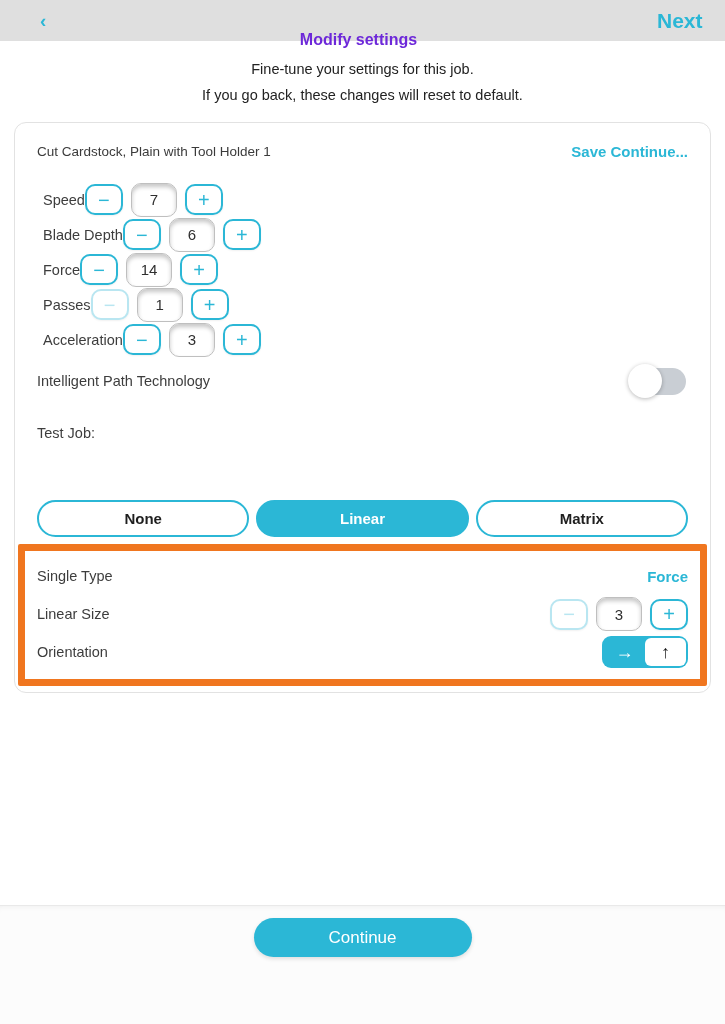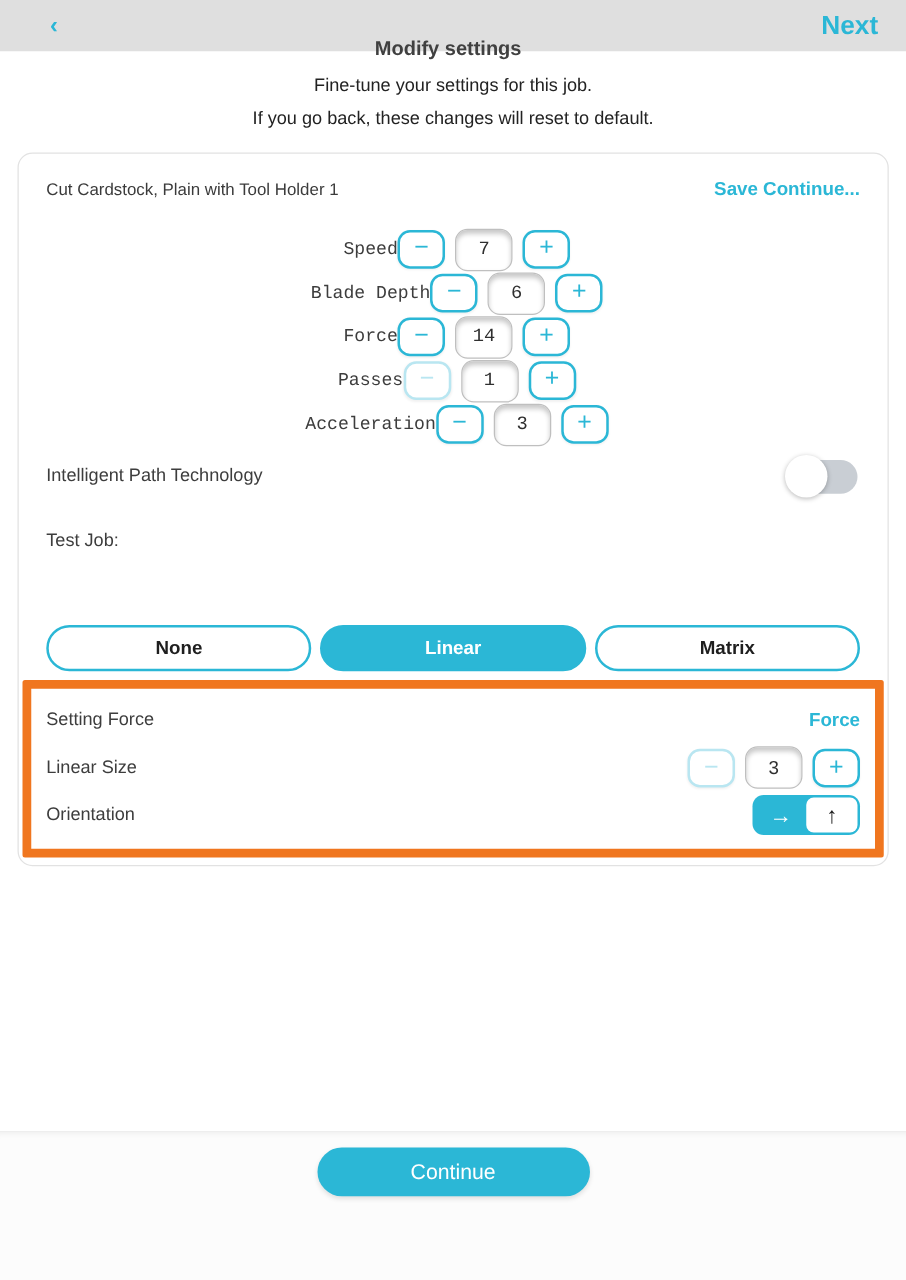--- a/index.html
+++ b/index.html
@@ -31,21 +31,21 @@
     font-weight: bold;
     cursor: pointer;
     line-height: 1;
     width: 20px;
   }
   .header-title {
     flex: 1;
     text-align: center;
     font-size: 16px;
     font-weight: bold;
-    color: #404040;
+    color: #6d28d9;
     margin-top: 39px;
   }
   .next-btn {
     color: #2bb7d6;
     font-size: 21px;
     font-weight: bold;
     cursor: pointer;
     width: 40px;
     text-align: right;
   }
@@ -66,24 +66,23 @@
     display: flex;
     justify-content: space-between;
     align-items: center;
     margin-bottom: 22px;
   }
   .material-name { font-size: 13.5px; color: #3b3b3b; }
   .save-changes { font-size: 15px; font-weight: bold; color: #2bb7d6; cursor: pointer; }
 
   .setting-row {
     display: flex;
-    justify-content: center;
+    justify-content: flex-start;
     align-items: center;
     height: 35px;
-    font-family: Liberation Mono, monospace;
   }
   .setting-row .row-label { font-size: 14.5px; color: #3d3d3d; padding-left: 6px; }
 
   
   .stepper { display: flex; align-items: center; gap: 8px; }
   .step-btn {
     width: 38px; height: 31px;
     border: 2px solid #2bb7d6;
     border-radius: 10px;
     background: #fff;
@@ -310,21 +309,21 @@
 
     <div class="test-job-options">
       <div class="tj-btn">None</div>
       <div class="tj-btn selected">Linear</div>
       <div class="tj-btn">Matrix</div>
     </div>
 
     <div class="highlight-box">
 
       <div class="hl-row">
-        <span class="row-label">Setting Force</span>
+        <span class="row-label">Single Type</span>
         <span class="hl-value">Force</span>
       </div>
 
       <div class="hl-row">
         <span class="row-label">Linear Size</span>
         <div class="stepper">
           <div class="step-btn disabled">
               <span>−</span>
             </div>
           <div class="value-box">3</div>

